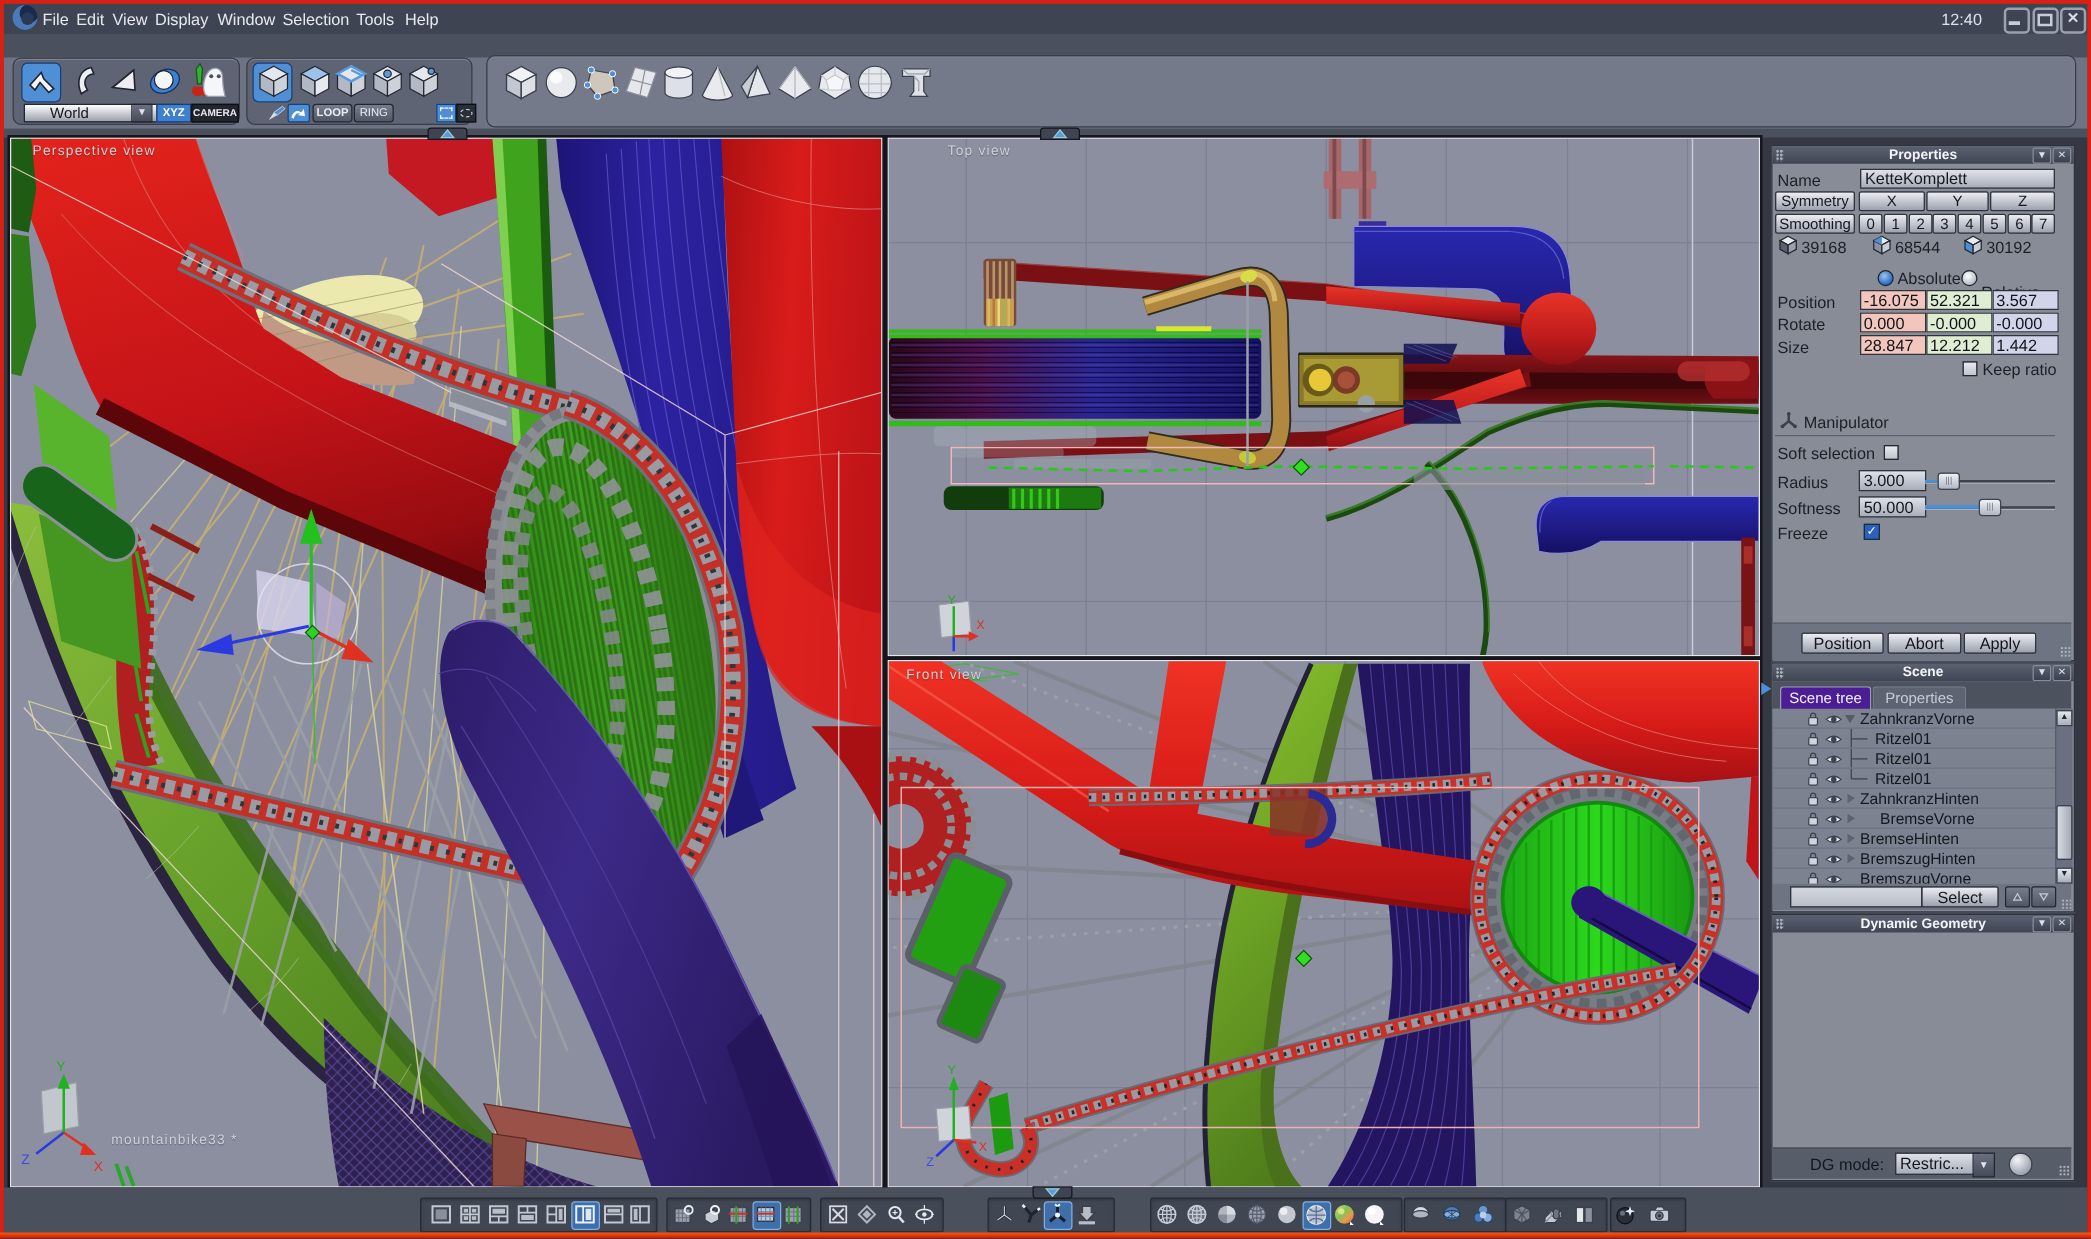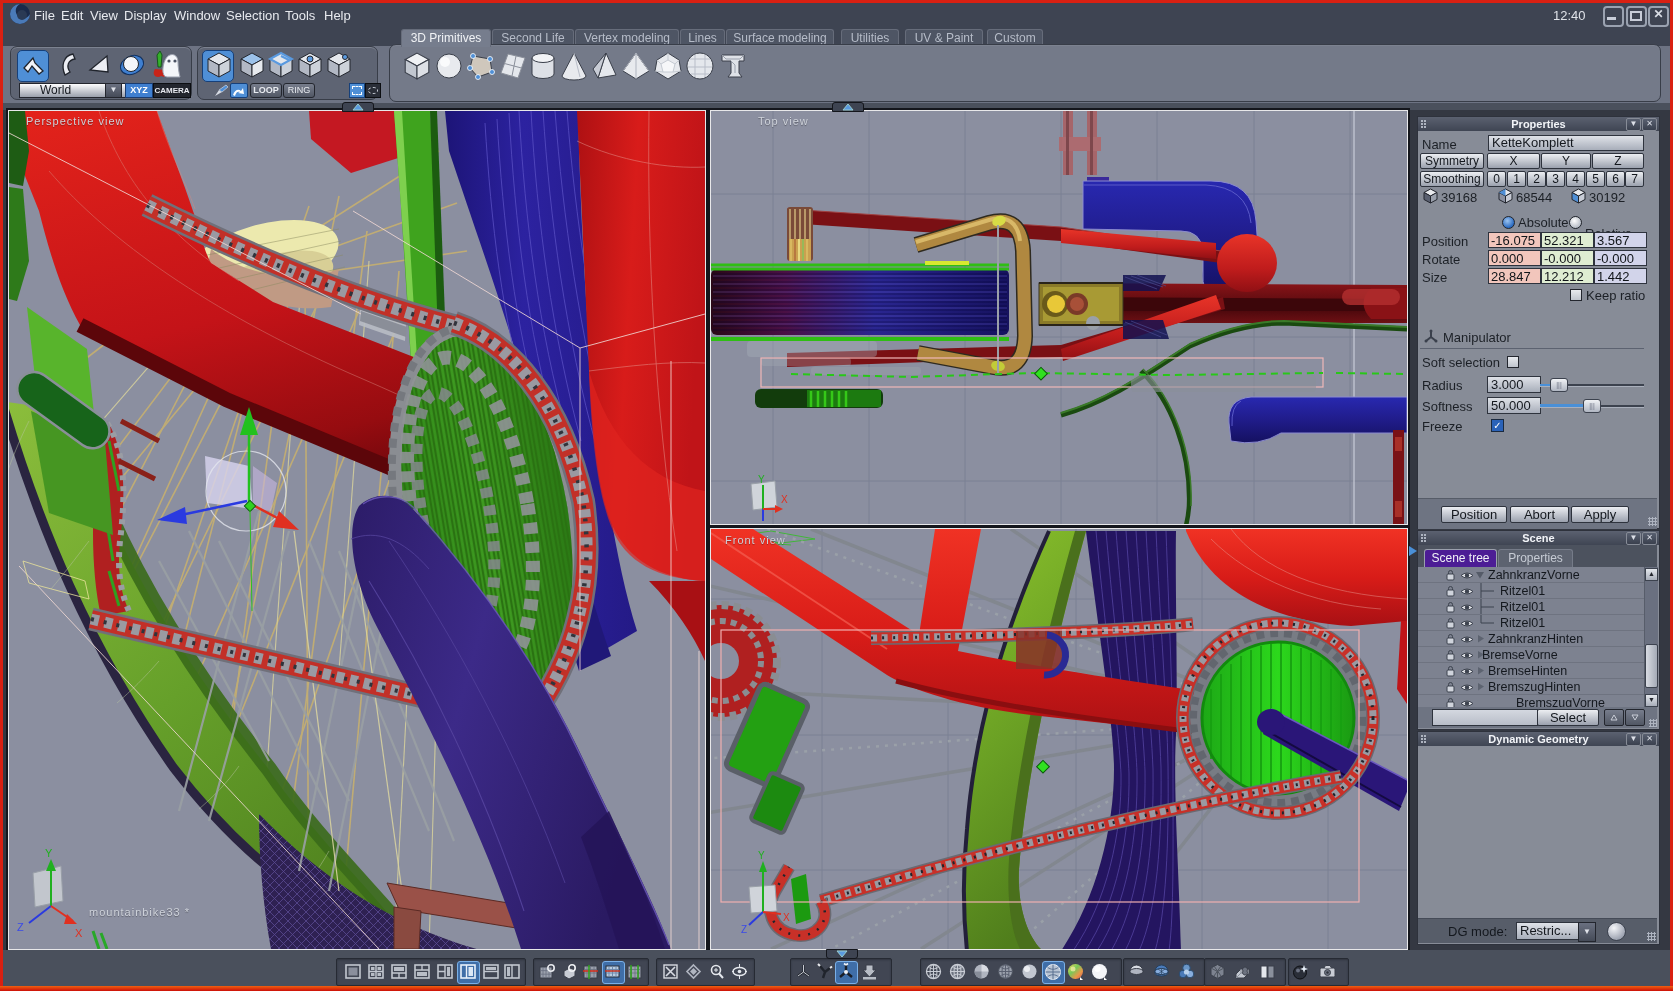--- a/index.html
+++ b/index.html
@@ -67,30 +67,20 @@
     <span class="mi" style="left:282px">Tools</span>
     <span class="mi" style="left:321px">Help</span>
     <span class="mi" style="left:1550px;color:#dfe2e8">12:40</span>
     <div class="abs" style="left:1600px;top:3px;width:17px;height:17px;border:2px solid #9aa2b0;border-radius:4px;">
       <div class="abs" style="left:2px;top:9px;width:9px;height:3px;background:#c8cdd8;"></div>
       </div>
     <div class="abs" style="left:1623px;top:3px;width:17px;height:17px;border:2px solid #9aa2b0;border-radius:4px;">
       <div class="abs" style="left:2px;top:3px;width:8px;height:6px;border:2px solid #c8cdd8;"></div>
       </div>
     <div class="abs" style="left:1645px;top:3px;width:17px;height:17px;border:2px solid #9aa2b0;border-radius:4px;color:#d8dce4;font-weight:bold;font-size:12px;text-align:center;line-height:13px;">✕</div>
-  </div>
-  <div id="tabzone" class="abs">
-    <div class="tab active" style="left:398px;width:88px;">3D Primitives</div>
-    <div class="tab" style="left:489px;width:80px;">Second Life</div>
-    <div class="tab" style="left:572px;width:102px;">Vertex modeling</div>
-    <div class="tab" style="left:677px;width:43px;">Lines</div>
-    <div class="tab" style="left:723px;width:106px;">Surface modeling</div>
-    <div class="tab" style="left:838px;width:56px;">Utilities</div>
-    <div class="tab" style="left:902px;width:76px;">UV &amp; Paint</div>
-    <div class="tab" style="left:984px;width:54px;">Custom</div>
   </div>
   <div id="toolbar" class="abs">
     <div class="tgroup" style="left:7px;top:0px;width:180px;height:52px;">
       <div class="abs" style="left:6px;top:3px;width:30px;height:30px;background:#4f8fd6;border:1px solid #16407a;border-radius:5px;">
         <svg width="30" height="30" viewBox="0 0 30 30">
             <path d="M6 17 L15 7 L17 12 L25 20 L21 23 L14 15 L10 21Z" fill="#f2f4f8" stroke="#20242c" stroke-width="1.3"></path>
           </svg></div>
       <svg class="abs" style="left:42px;top:3px" width="28" height="30" viewBox="0 0 28 30">
           <path d="M20 4 C10 6 8 16 12 25 L17 22 C13 16 15 10 22 9 Z" fill="#eceef4" stroke="#20242c" stroke-width="1.3"></path>
         </svg>
@@ -939,21 +929,21 @@
             <rect x="2" y="5" width="7" height="6" rx="1" fill="#d0d4dc" stroke="#3c424e"></rect>
             <path d="M3.5 5 V3.5 A2 2 0 0 1 7.5 3.5 V5" fill="none" stroke="#3c424e"></path>
           </svg>
           <svg class="abs" style="left:42px;top:3px" width="14" height="11">
             <path d="M1 5.5 Q7 0.5 13 5.5 Q7 10.5 1 5.5Z" fill="#e8eaee" stroke="#3c424e"></path>
             <circle cx="7" cy="5.5" r="2.2" fill="#3c424e"></circle>
           </svg>
           <svg class="arr" style="left:58px;" width="10" height="10">
             <path d="M2 1 L8 4.5 L2 8.5Z" fill="#5d6370"></path>
           </svg>
-          <span class="tname" style="left:64px;text-align:center;">BremseVorne</span>
+          <span class="tname" style="left:86px;text-align:center;">BremseVorne</span>
         </div>
       <div class="trow" style="top:96px;">
           <svg class="abs" style="left:27px;top:2px" width="11" height="12">
             <rect x="2" y="5" width="7" height="6" rx="1" fill="#d0d4dc" stroke="#3c424e"></rect>
             <path d="M3.5 5 V3.5 A2 2 0 0 1 7.5 3.5 V5" fill="none" stroke="#3c424e"></path>
           </svg>
           <svg class="abs" style="left:42px;top:3px" width="14" height="11">
             <path d="M1 5.5 Q7 0.5 13 5.5 Q7 10.5 1 5.5Z" fill="#e8eaee" stroke="#3c424e"></path>
             <circle cx="7" cy="5.5" r="2.2" fill="#3c424e"></circle>
           </svg>
@@ -978,21 +968,21 @@
         </div>
       <div class="trow" style="top:128px;">
           <svg class="abs" style="left:27px;top:2px" width="11" height="12">
             <rect x="2" y="5" width="7" height="6" rx="1" fill="#d0d4dc" stroke="#3c424e"></rect>
             <path d="M3.5 5 V3.5 A2 2 0 0 1 7.5 3.5 V5" fill="none" stroke="#3c424e"></path>
           </svg>
           <svg class="abs" style="left:42px;top:3px" width="14" height="11">
             <path d="M1 5.5 Q7 0.5 13 5.5 Q7 10.5 1 5.5Z" fill="#e8eaee" stroke="#3c424e"></path>
             <circle cx="7" cy="5.5" r="2.2" fill="#3c424e"></circle>
           </svg>
-          <span class="tname" style="left:70px;margin-left:28px;">BremszugVorne</span>
+          <span class="tname" style="left:70px;">BremszugVorne</span>
         </div>
     </div>
     <div class="abs" style="left:226px;top:36px;width:13px;height:140px;background:#6a7080;border-left:1px solid #575d6a;"></div>
     <div class="abs" style="left:227px;top:37px;width:11px;height:11px;background:linear-gradient(#e4e7ec,#a8aeba);border:1px solid #3c424e;font-size:7px;color:#23262e;text-align:center;line-height:10px;">▲</div>
     <div class="abs" style="left:227px;top:113px;width:11px;height:42px;background:linear-gradient(90deg,#d8dbe2,#a4aab6);border:1px solid #3c424e;border-radius:2px;"></div>
     <div class="abs" style="left:227px;top:163px;width:11px;height:11px;background:linear-gradient(#e4e7ec,#a8aeba);border:1px solid #3c424e;font-size:7px;color:#23262e;text-align:center;line-height:10px;">▼</div>
     <div class="abs" style="left:0;top:176px;width:239px;height:21px;background:#6e7482;"></div>
     <div class="field" style="left:14px;top:178px;width:98px;height:15px;background:linear-gradient(#d4d8e0,#b8bdc8);"></div>
     <div class="btn3" style="left:119px;top:178px;width:60px;height:15px;line-height:15px;">Select</div>
     <div class="abs" style="left:186px;top:178px;width:18px;height:15px;background:linear-gradient(#777d8c,#515764);border:1px solid #23262e;border-radius:2px;"><svg width="18" height="15">

